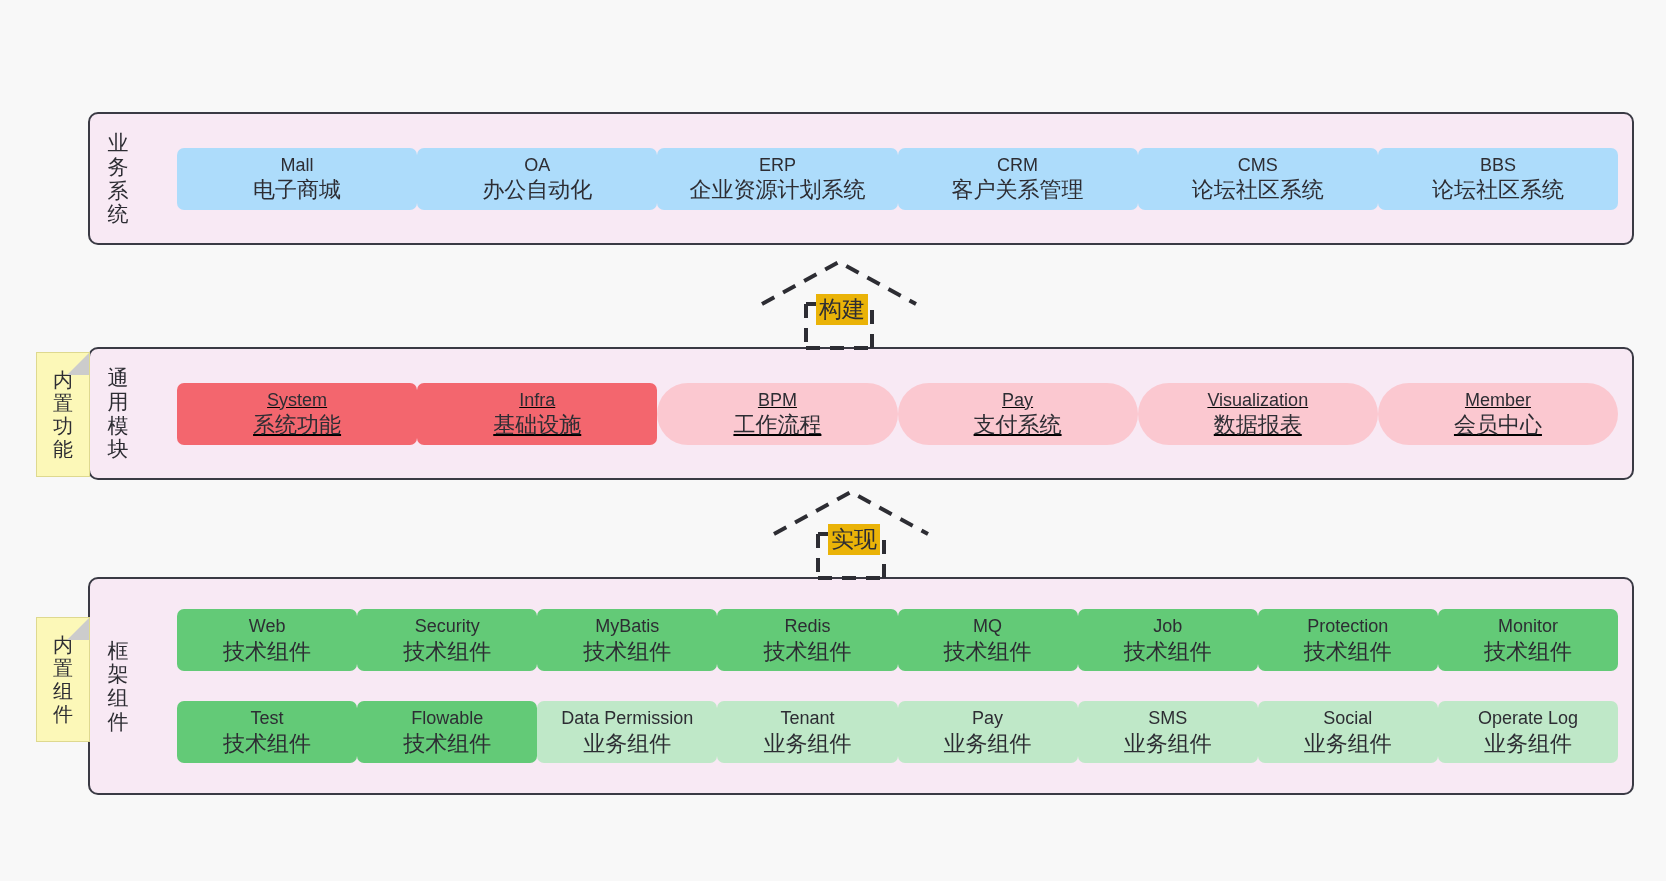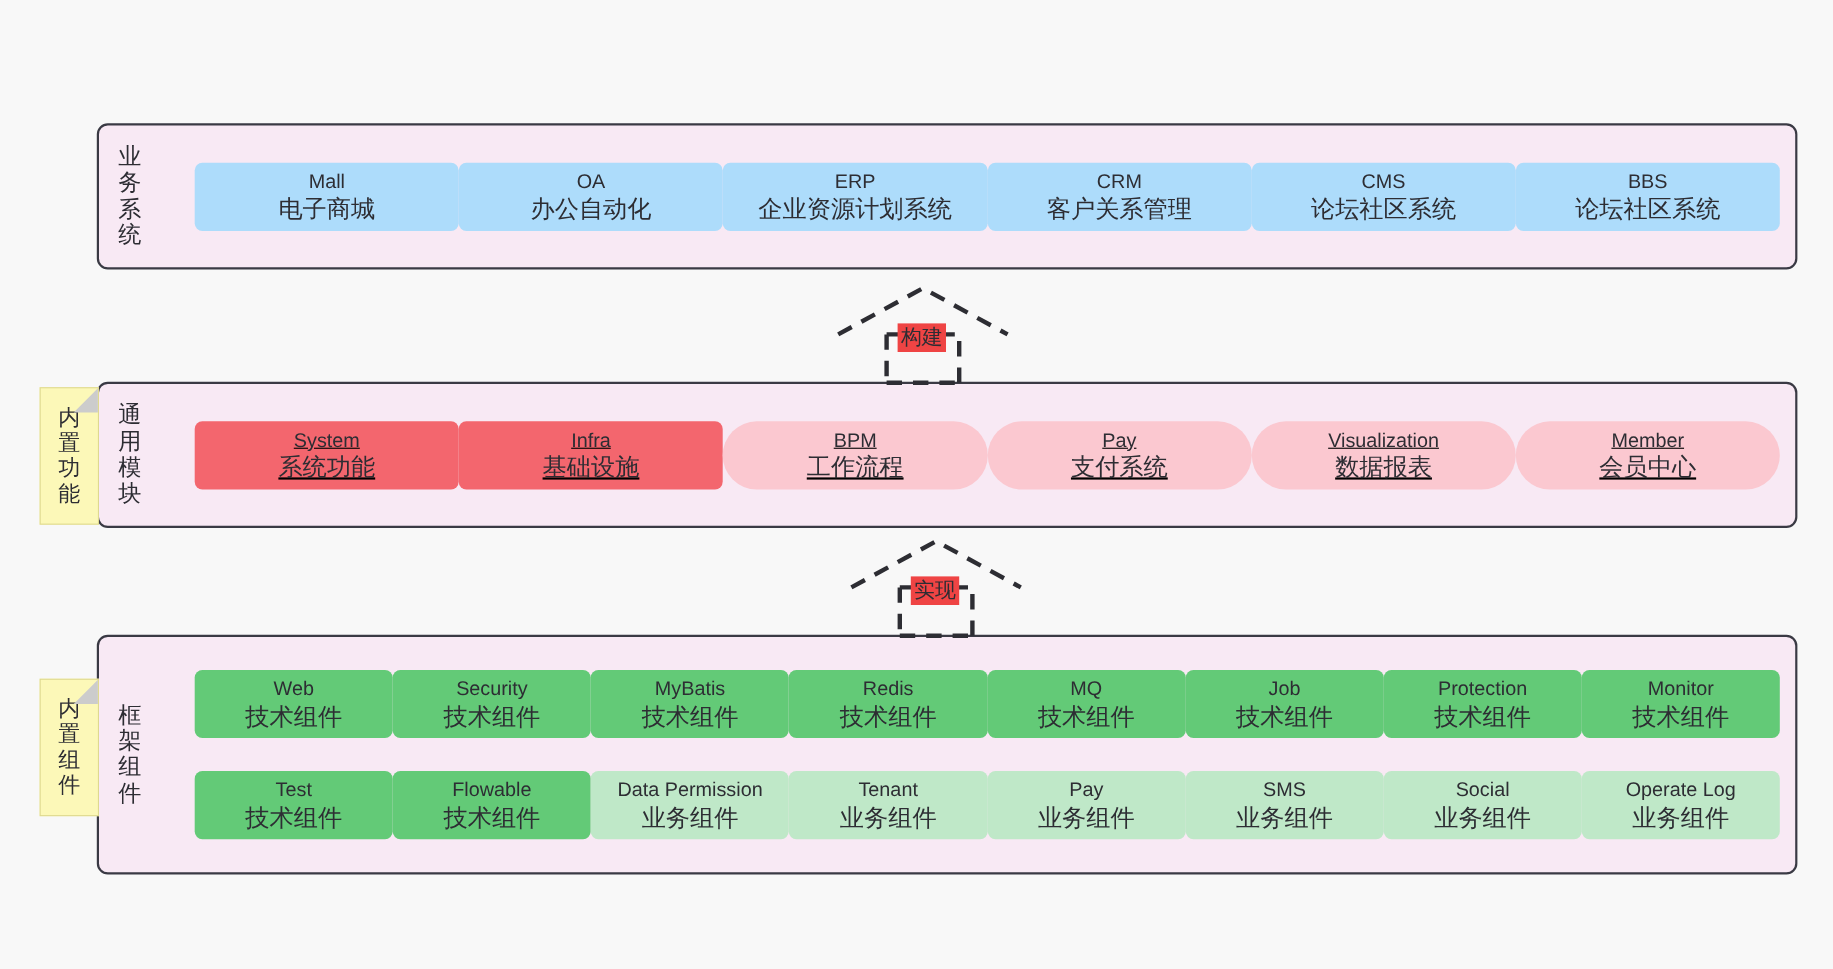--- a/index.html
+++ b/index.html
@@ -113,23 +113,23 @@
     border-color: transparent transparent #cccccc transparent;
   }
   #note-functions  { left: 36px; top: 352px; height: 125px; }
   #note-components { left: 36px; top: 617px; height: 125px; }
 
   
   .uml-arrow { position: absolute; z-index: 2; }
   .uml-arrow svg { display: block; overflow: visible; }
   .uml-label {
     position: absolute;
-    font-size: 19px;
+    font-size: 23px;
     color: #2d2d33;
-    background: #ef4444;
+    background: #eab308;
     padding: 0 3px;
     white-space: nowrap;
   }
   #arrow-build    { left: 754px; top: 258px; width: 170px; height: 90px; }
   #arrow-build .uml-label    { left: 62px; top: 36px; }
   #arrow-implement{ left: 766px; top: 488px; width: 170px; height: 90px; }
   #arrow-implement .uml-label{ left: 62px; top: 36px; }
 </style>
 </head>
 <body>

